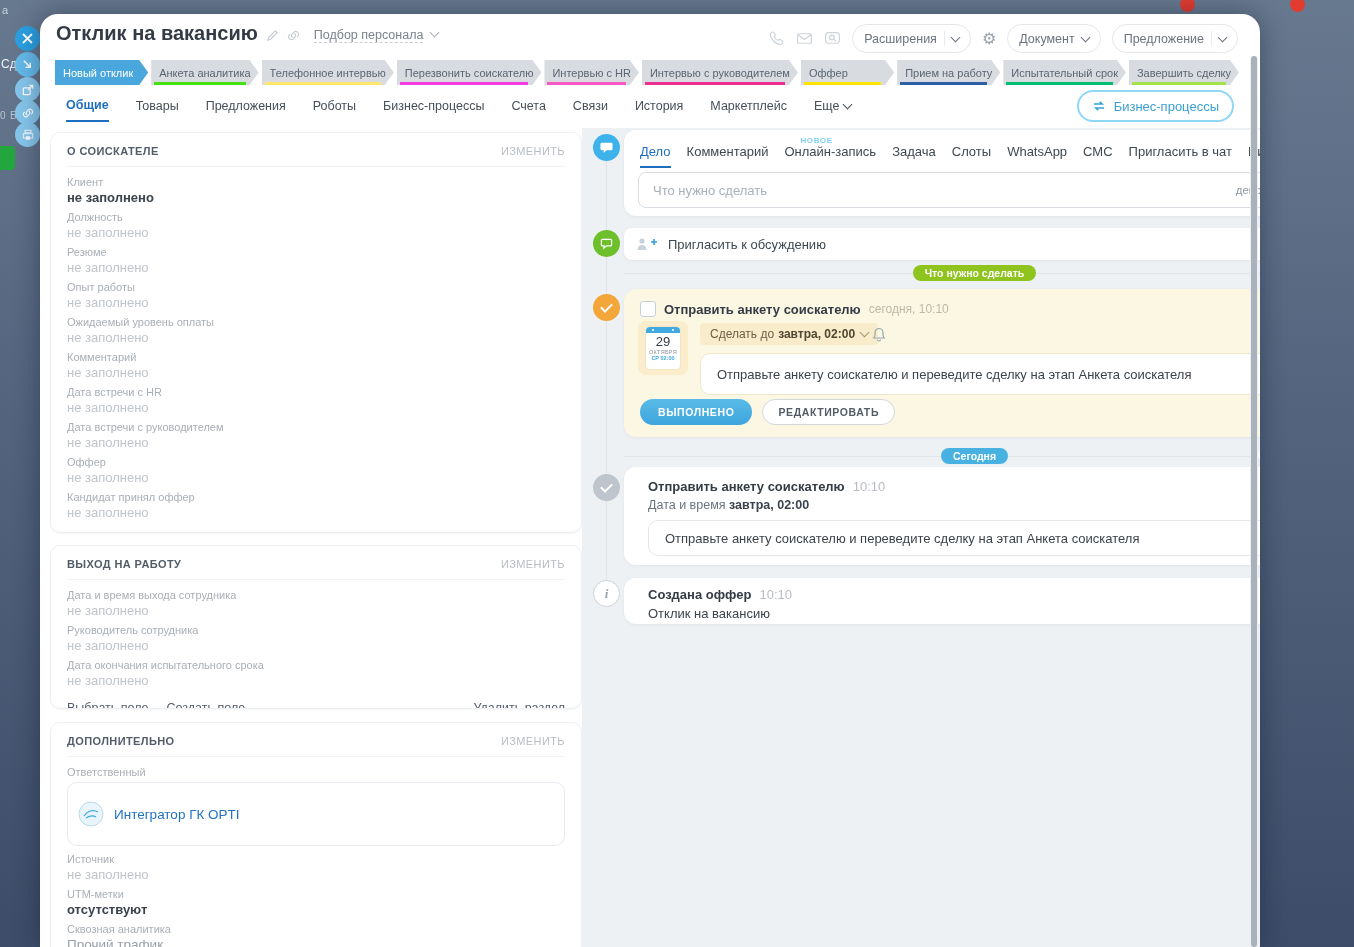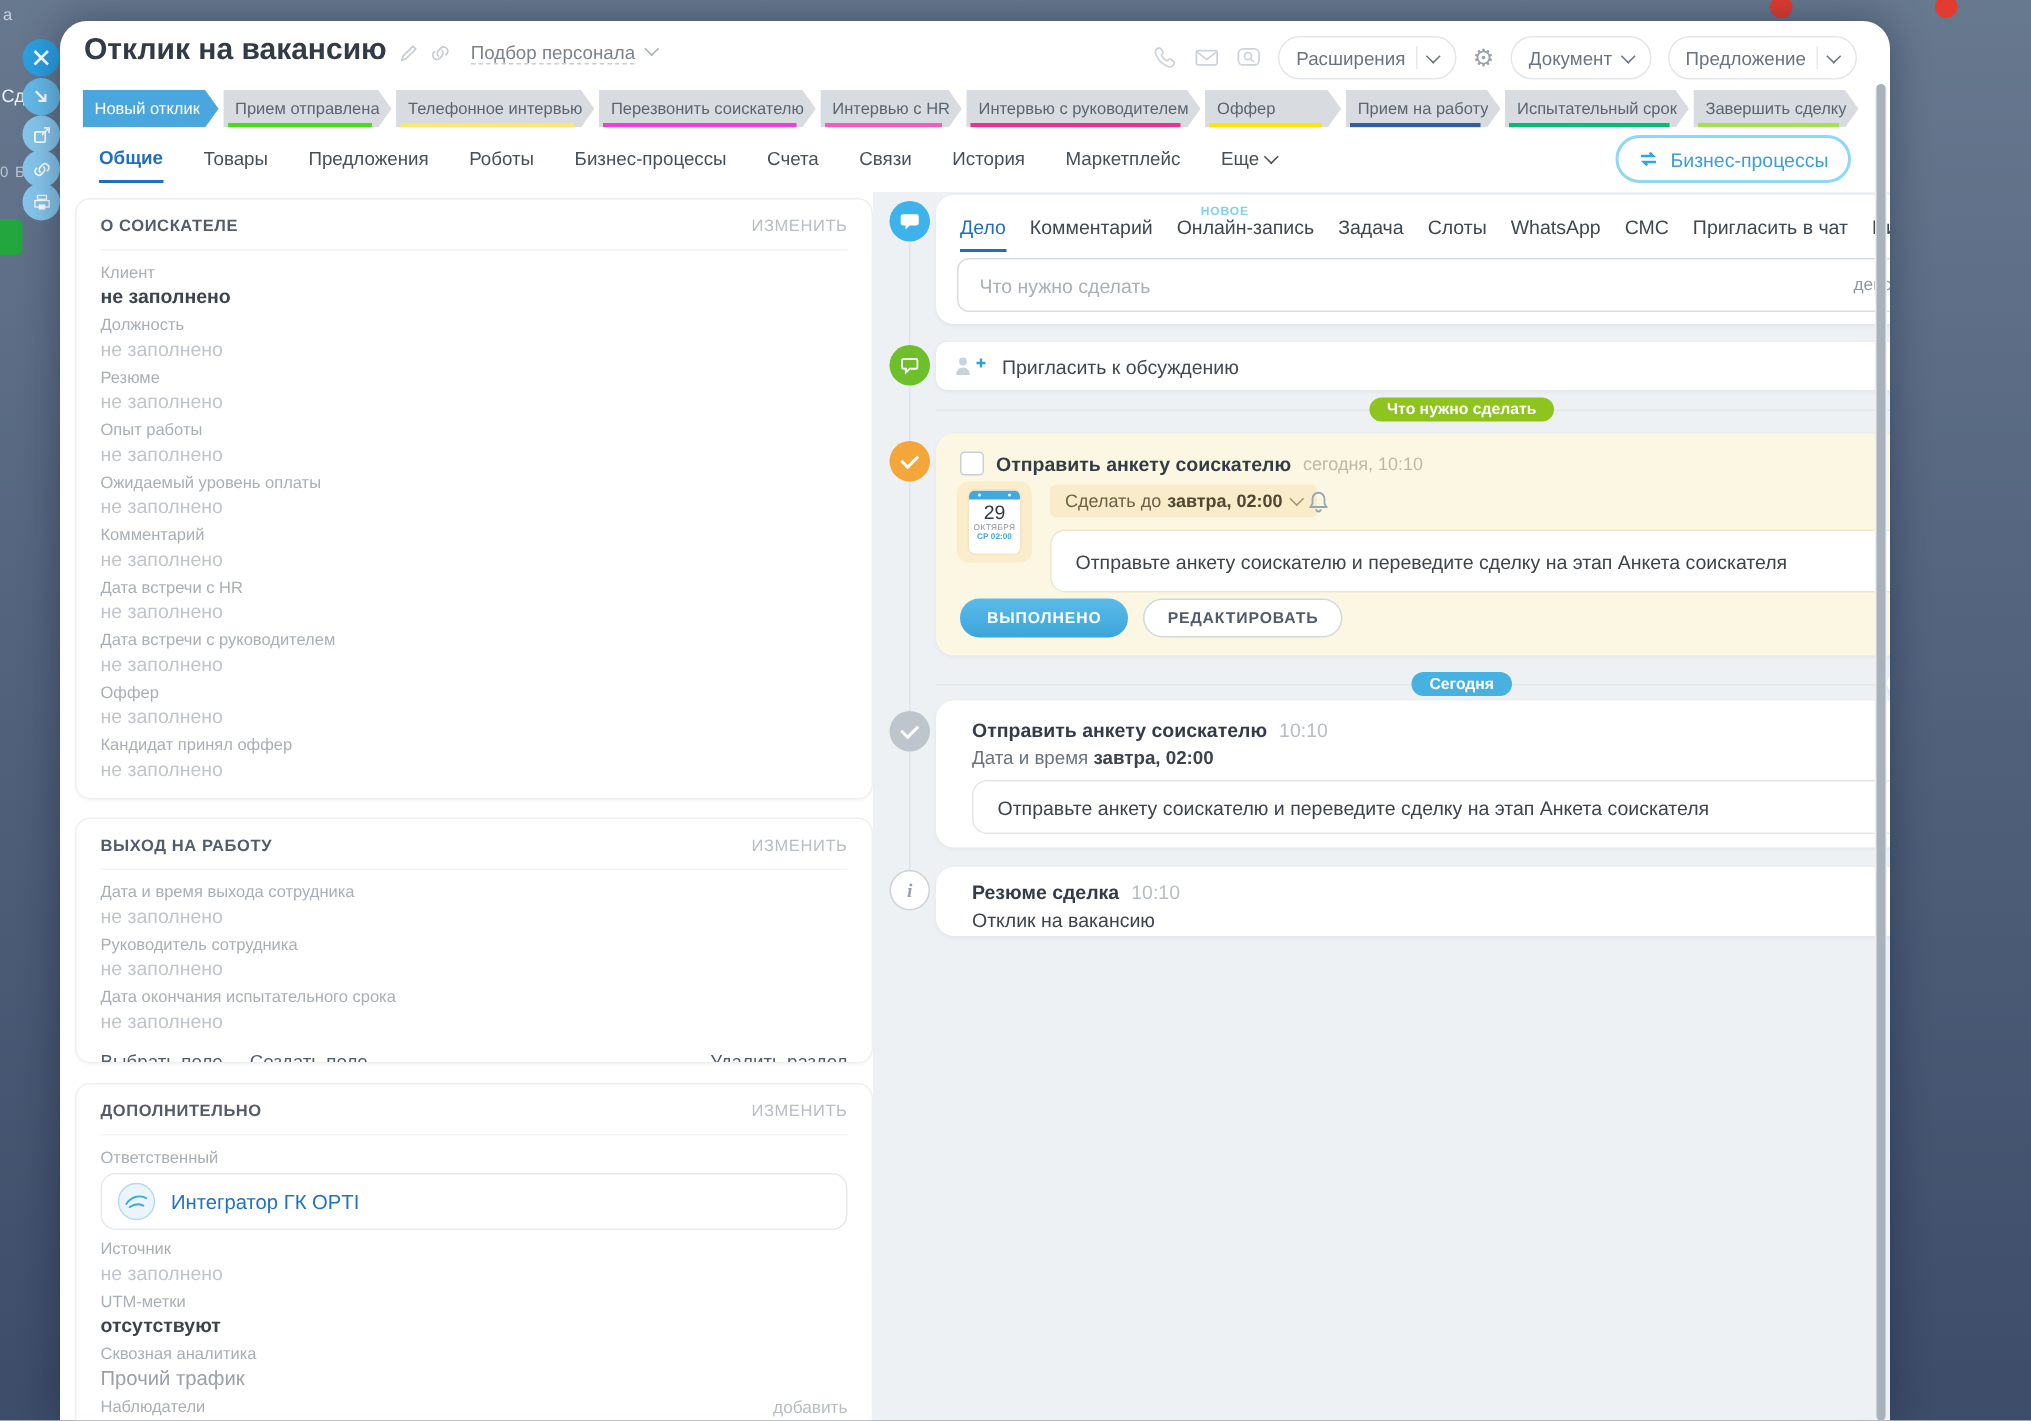--- a/index.html
+++ b/index.html
@@ -59,21 +59,21 @@
   .card-edit{font-size:11px;color:#b8bdc4;letter-spacing:.4px;cursor:pointer}
   .fld{margin-bottom:5px}
   .fl{font-size:11px;line-height:13px;color:#a9afb6;margin-bottom:1px}
   .fv{font-size:13px;line-height:16px;color:#c0c5cb;cursor:pointer}
   .fv.dark{color:#3c434b;font-weight:bold}
   .fv.mid{color:#9aa0a7;font-size:13.5px}
   .card-foot{display:flex;justify-content:space-between;margin-top:12px;font-size:12.5px;color:#535c69}
   .lnk{border-bottom:1px dashed #bcc2c9;cursor:pointer}
   .foot-l{display:flex;gap:18px}
   .resp-box{border:1px solid #e6eaee;border-radius:10px;height:36px;display:flex;align-items:center;
-            padding:0 10px;gap:10px;margin:3px 0 7px}
+            padding:13px 10px;gap:10px;margin:3px 0 7px}
   .resp-name{font-size:13.5px;color:#2272c3;cursor:pointer}
   .watch-row{display:flex;justify-content:space-between;align-items:center}
   .watch-add{font-size:11.5px;color:#b8bdc4;cursor:pointer}
   
   .rz{position:absolute;left:542px;top:114px;width:755px;height:819px;background:#eef1f4}
   .tl-line{position:absolute;left:24px;top:18px;height:446px;width:1px;background:#dfe3e7}
   .tl-ic{position:absolute;left:11px;width:27px;height:27px;border-radius:50%;
          display:flex;align-items:center;justify-content:center;z-index:1}
   .check{display:inline-block;width:9px;height:5px;border-left:2px solid #fff;border-bottom:2px solid #fff;
          transform:rotate(-45deg);margin-top:-3px}
@@ -239,21 +239,21 @@
       <span class="sep"></span>
       <span class="cv"></span>
     </div>
   </div>
 
   <div class="stages">
     <div class="stage active" style="background: rgb(74, 167, 222);">
         <span>Новый отклик</span>
       </div>
     <div class="stage">
-        <span>Прием отправлена</span>
+        <span>Анкета аналитика</span>
         <i class="bar" style="background: rgb(69, 224, 17);"></i>
       </div>
     <div class="stage">
         <span>Телефонное интервью</span>
         <i class="bar" style="background: rgb(255, 231, 107);"></i>
       </div>
     <div class="stage">
         <span>Перезвонить соискателю</span>
         <i class="bar" style="background: rgb(242, 60, 224);"></i>
       </div>
@@ -556,21 +556,21 @@
       <span class="e-ic">
         <svg width="17" height="15" viewBox="0 0 17 15">
             <path d="M7 9l3-3 2.5 1 3-3M15.5 4v3M8 13l2-3" stroke="currentColor" stroke-width="1.3" fill="none"></path>
             <circle cx="11" cy="4.2" r="1.4" fill="currentColor"></circle>
           </svg>
       </span>
     </div>
 
     <div class="rcard cardB">
       <div class="erow">
-        <span class="etitle">Резюме сделка</span>
+        <span class="etitle">Создана оффер</span>
         <span class="etime">10:10</span>
       </div>
       <div class="ebody">Отклик на вакансию</div>
       <span class="e-ic">
         <svg width="17" height="15" viewBox="0 0 17 15">
             <path d="M7 9l3-3 2.5 1 3-3M15.5 4v3M8 13l2-3" stroke="currentColor" stroke-width="1.3" fill="none"></path>
             <circle cx="11" cy="4.2" r="1.4" fill="currentColor"></circle>
           </svg>
       </span>
     </div>

